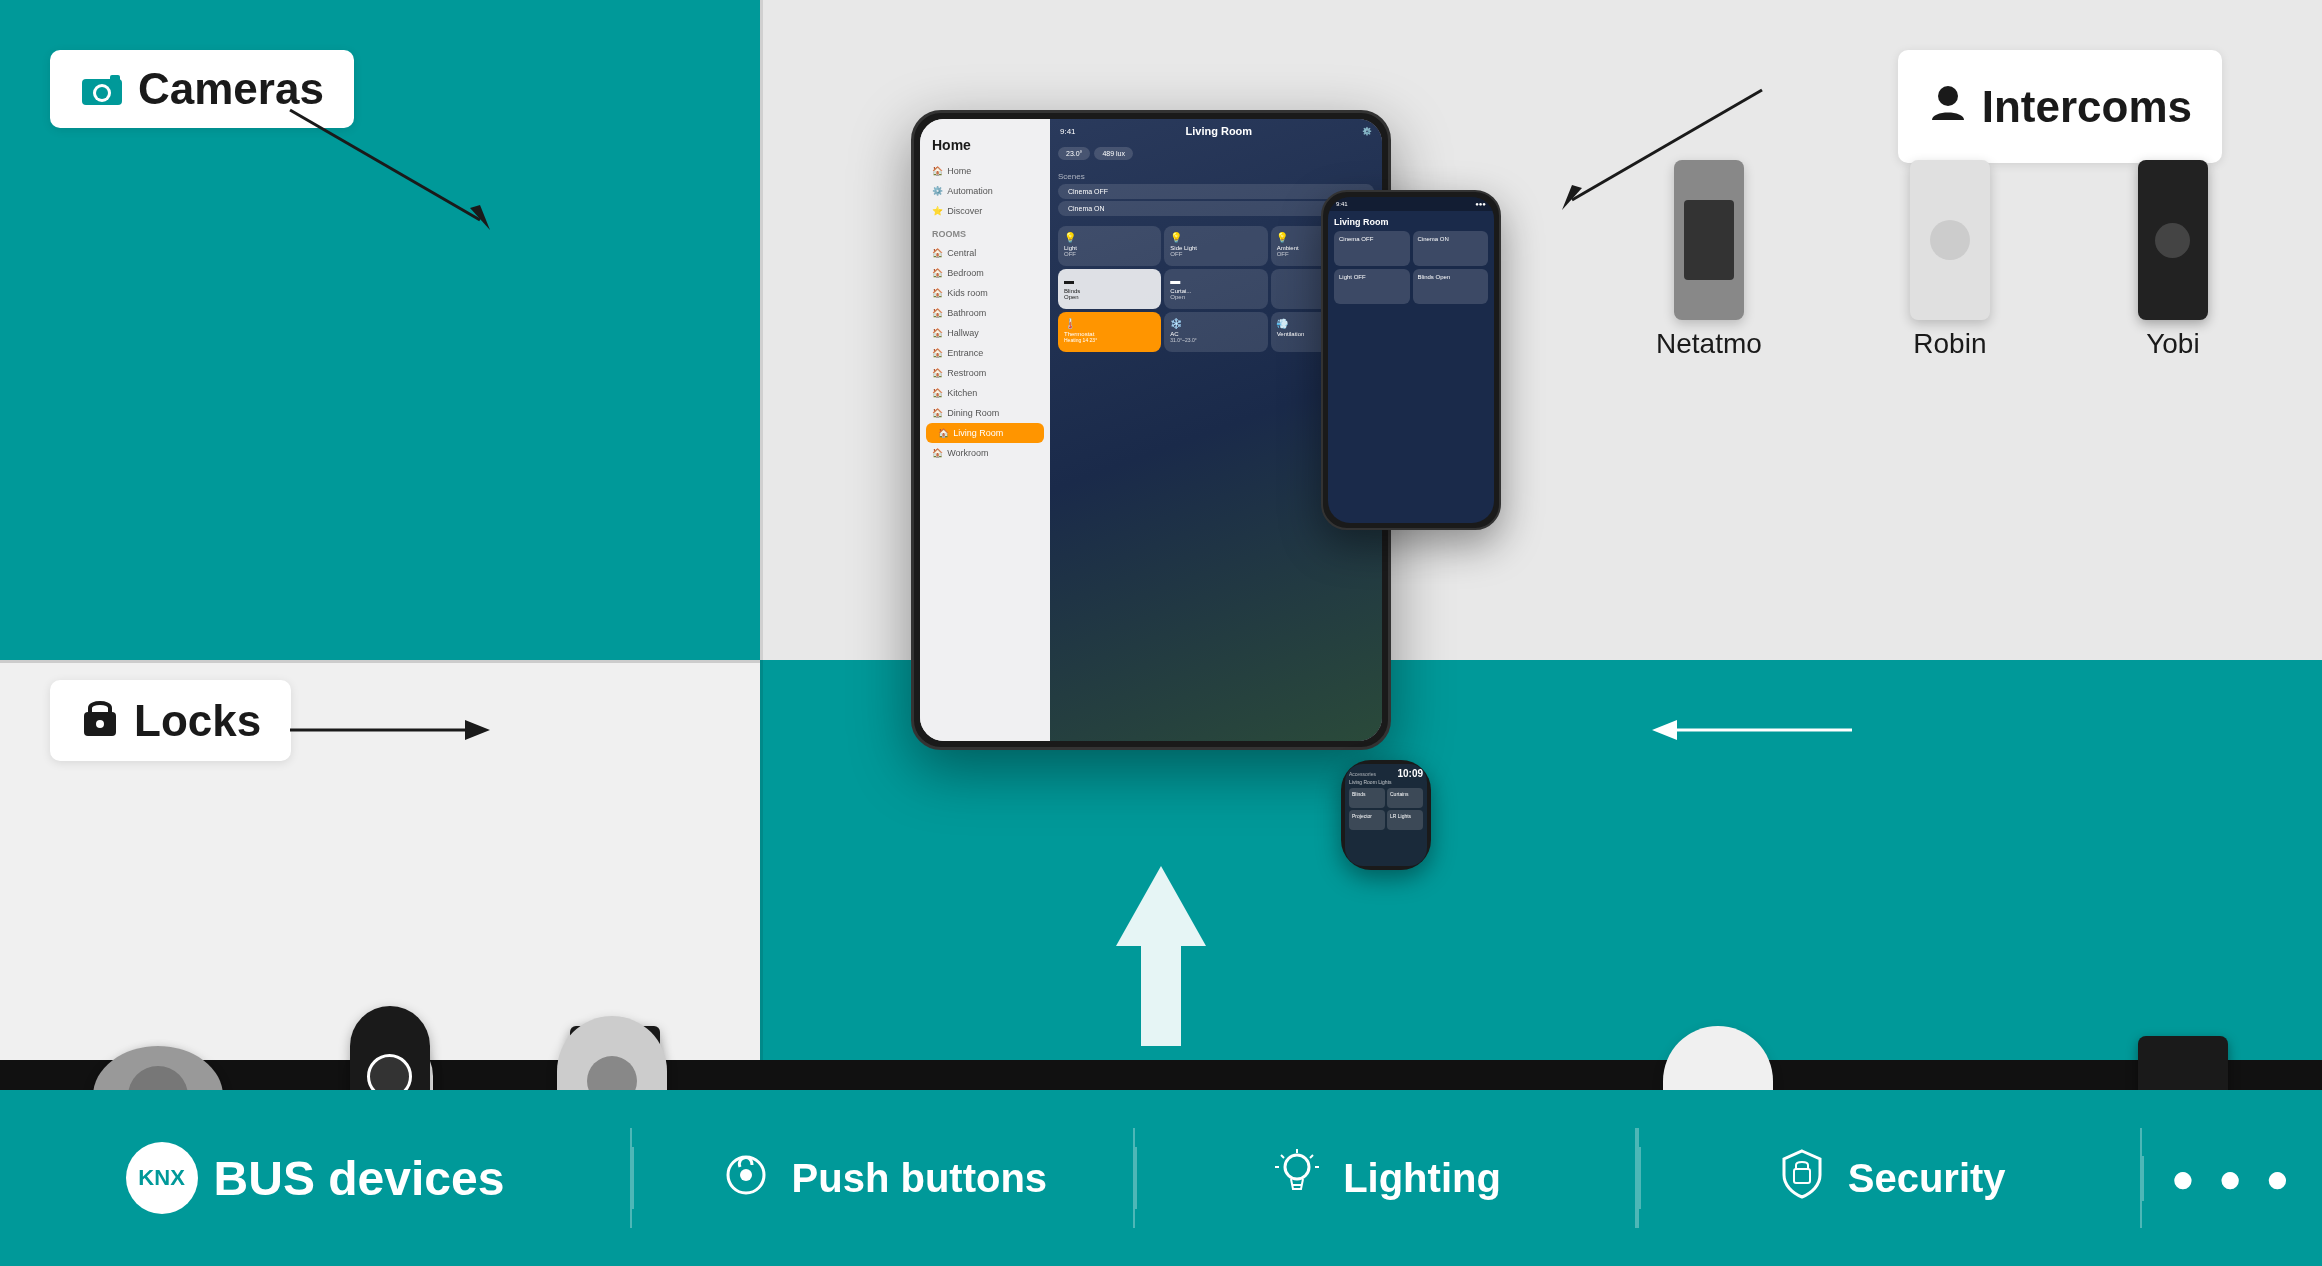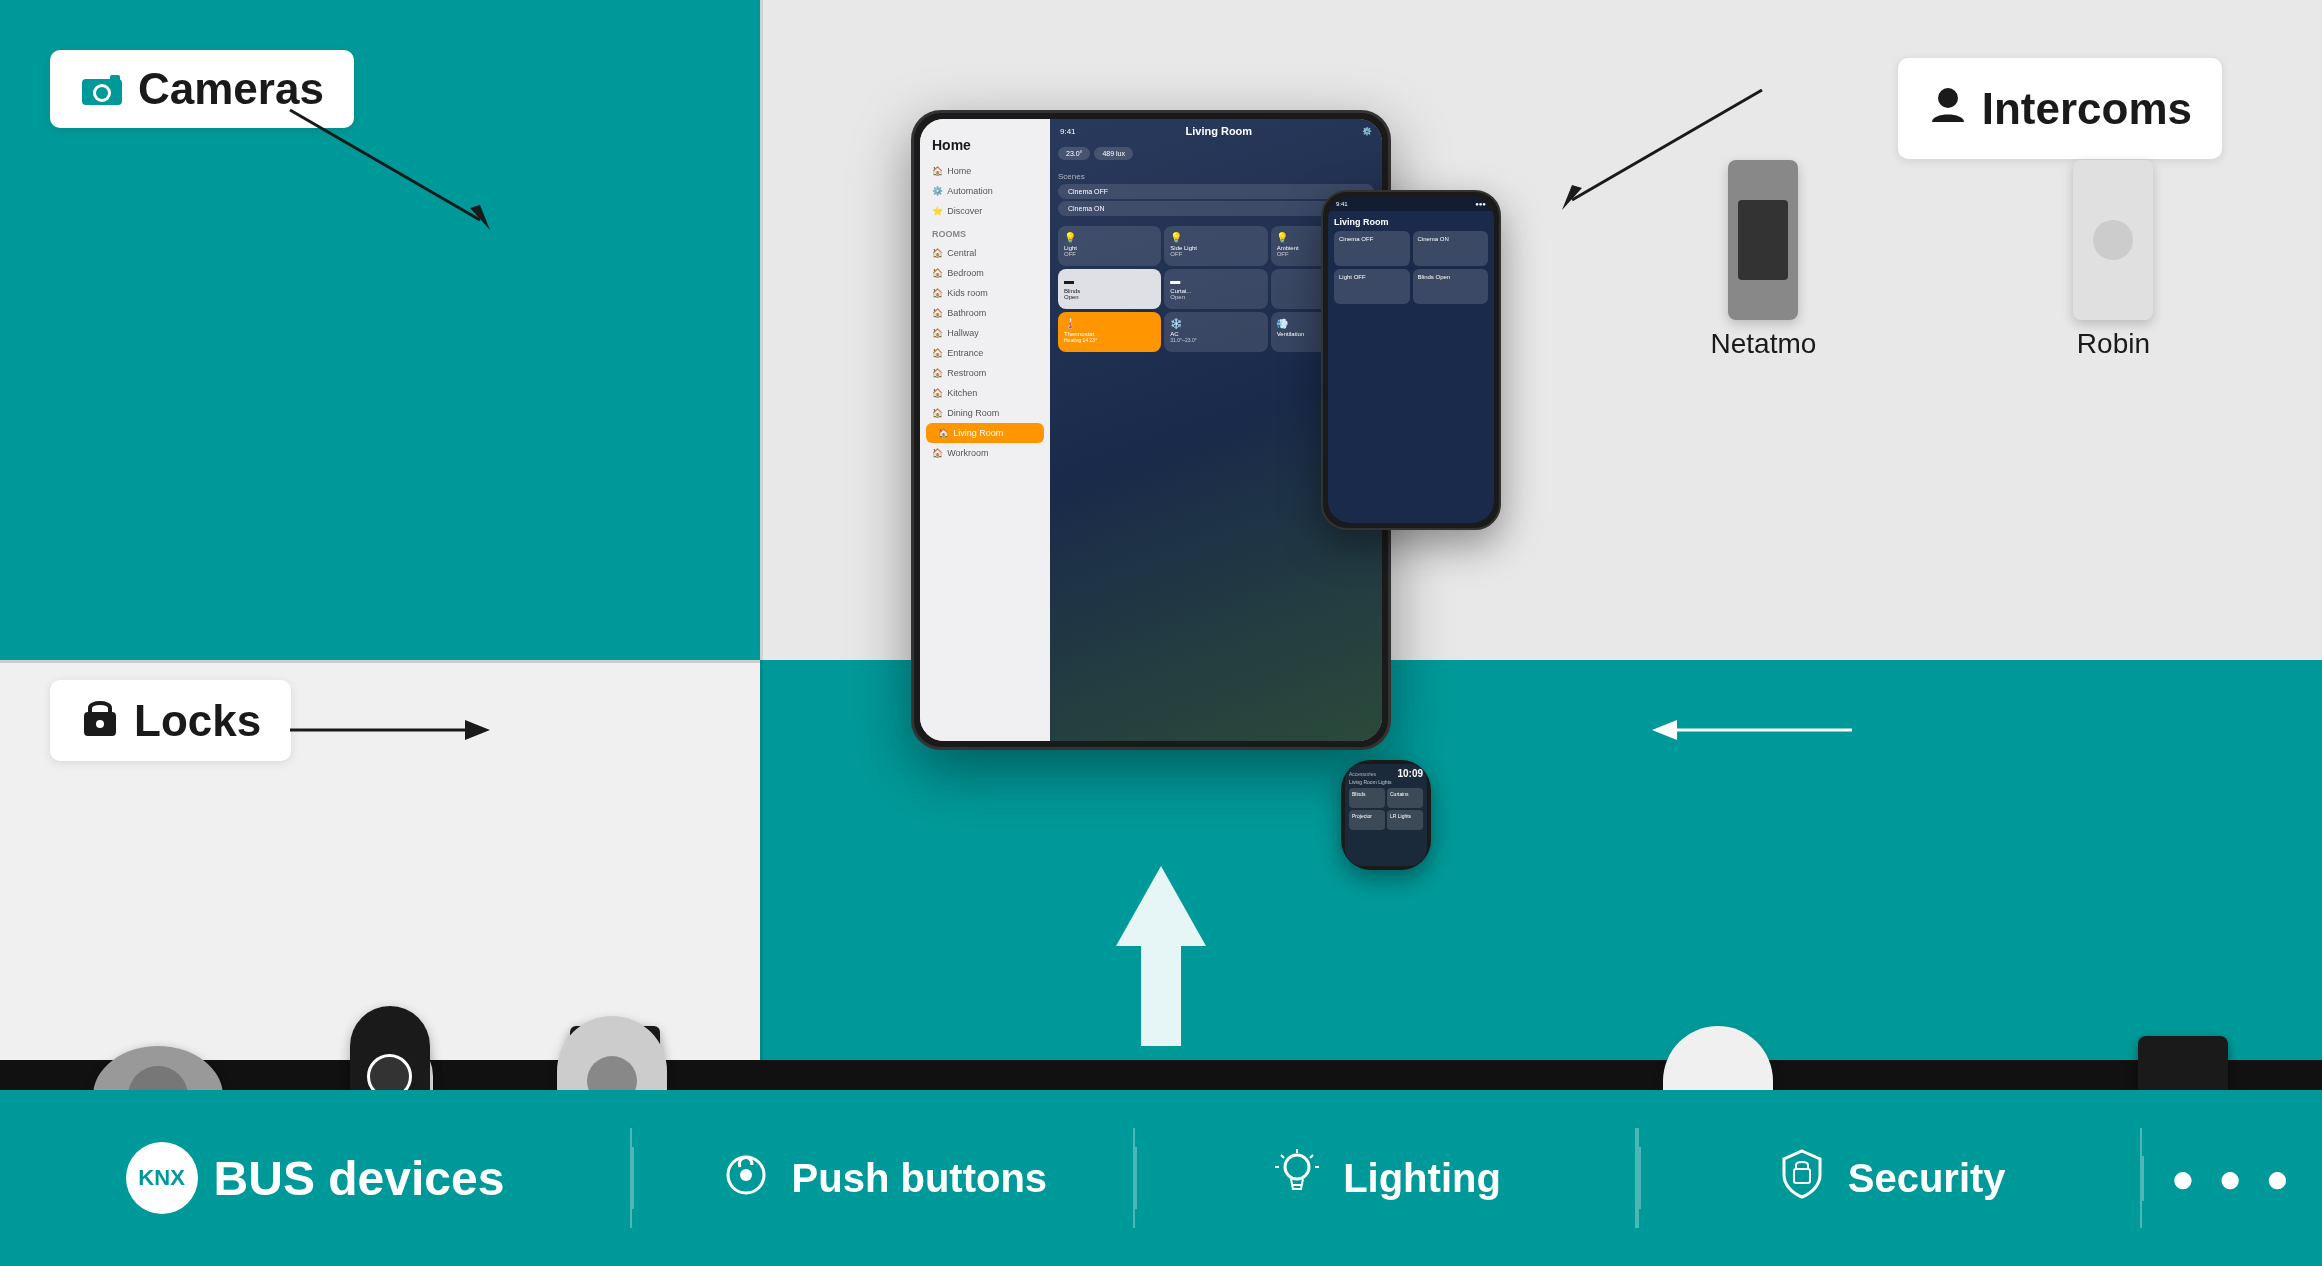--- a/index.html
+++ b/index.html
@@ -87,25 +87,25 @@
     }
     .cam-label-text {
       font-size: 44px;
       font-weight: 800;
       color: #1a1a1a;
     }
 
     
     .intercom-label {
       position: absolute;
-      top: 58px;
+      top: 50px;
       right: 100px;
       background: white;
       border-radius: 10px;
-      padding: 24px 30px;
+      padding: 30px 30px;
       display: flex;
       align-items: center;
       gap: 14px;
       box-shadow: 0 2px 10px rgba(0,0,0,0.1);
     }
     .intercom-icon-wrap {
       color: #1a1a1a;
       font-size: 36px;
     }
     .intercom-label-text {
@@ -895,20 +895,26 @@
       <div class="intercom-netatmo">
         <div class="intercom-netatmo-screen"></div>
       </div>
       <span style="font-size:28px;font-weight:500;color:#1a1a1a;">Netatmo</span>
     </div>
     <div class="prod">
       <div class="intercom-robin">
         <div class="intercom-robin-cam"></div>
       </div>
       <span style="font-size:28px;font-weight:500;color:#1a1a1a;">Robin</span>
+    </div>
+    <div class="prod">
+      <div class="intercom-yobi">
+        <div class="intercom-yobi-cam"></div>
+      </div>
+      <span style="font-size:28px;font-weight:500;color:#1a1a1a;">Yobi</span>
     </div>
   </div>
 
 
   <svg class="arrow-av-svg" width="220" height="60" viewBox="0 0 220 60">
     <line x1="210" y1="30" x2="25" y2="30" stroke="white" stroke-width="3"></line>
     <polygon points="35,20 10,30 35,40" fill="white"></polygon>
   </svg>
 
   <div class="av-products">

